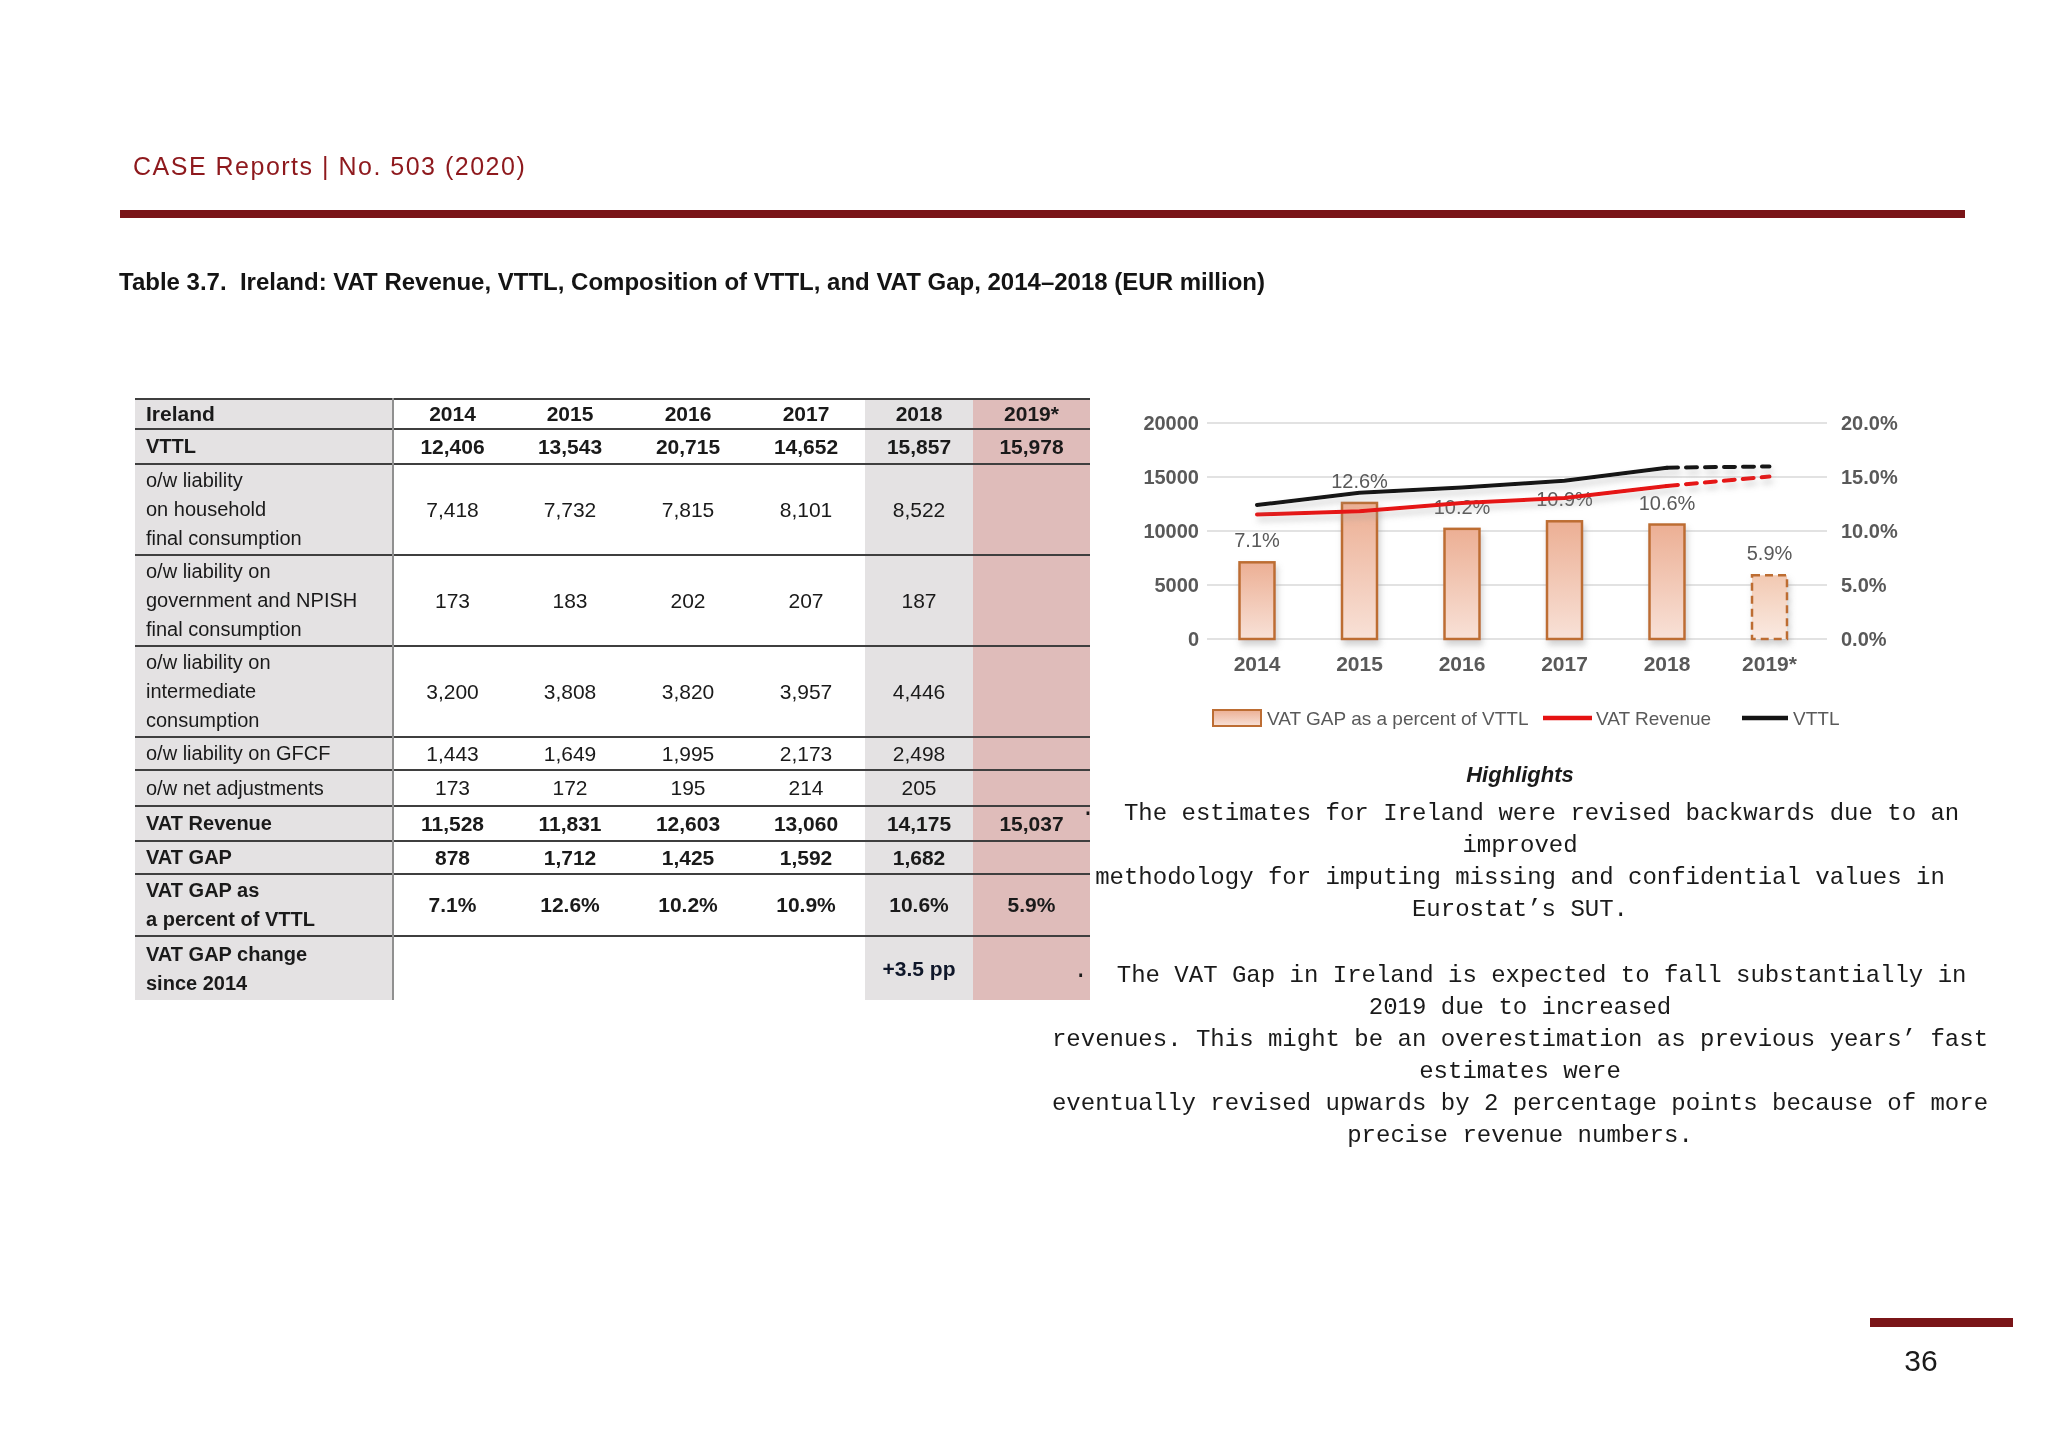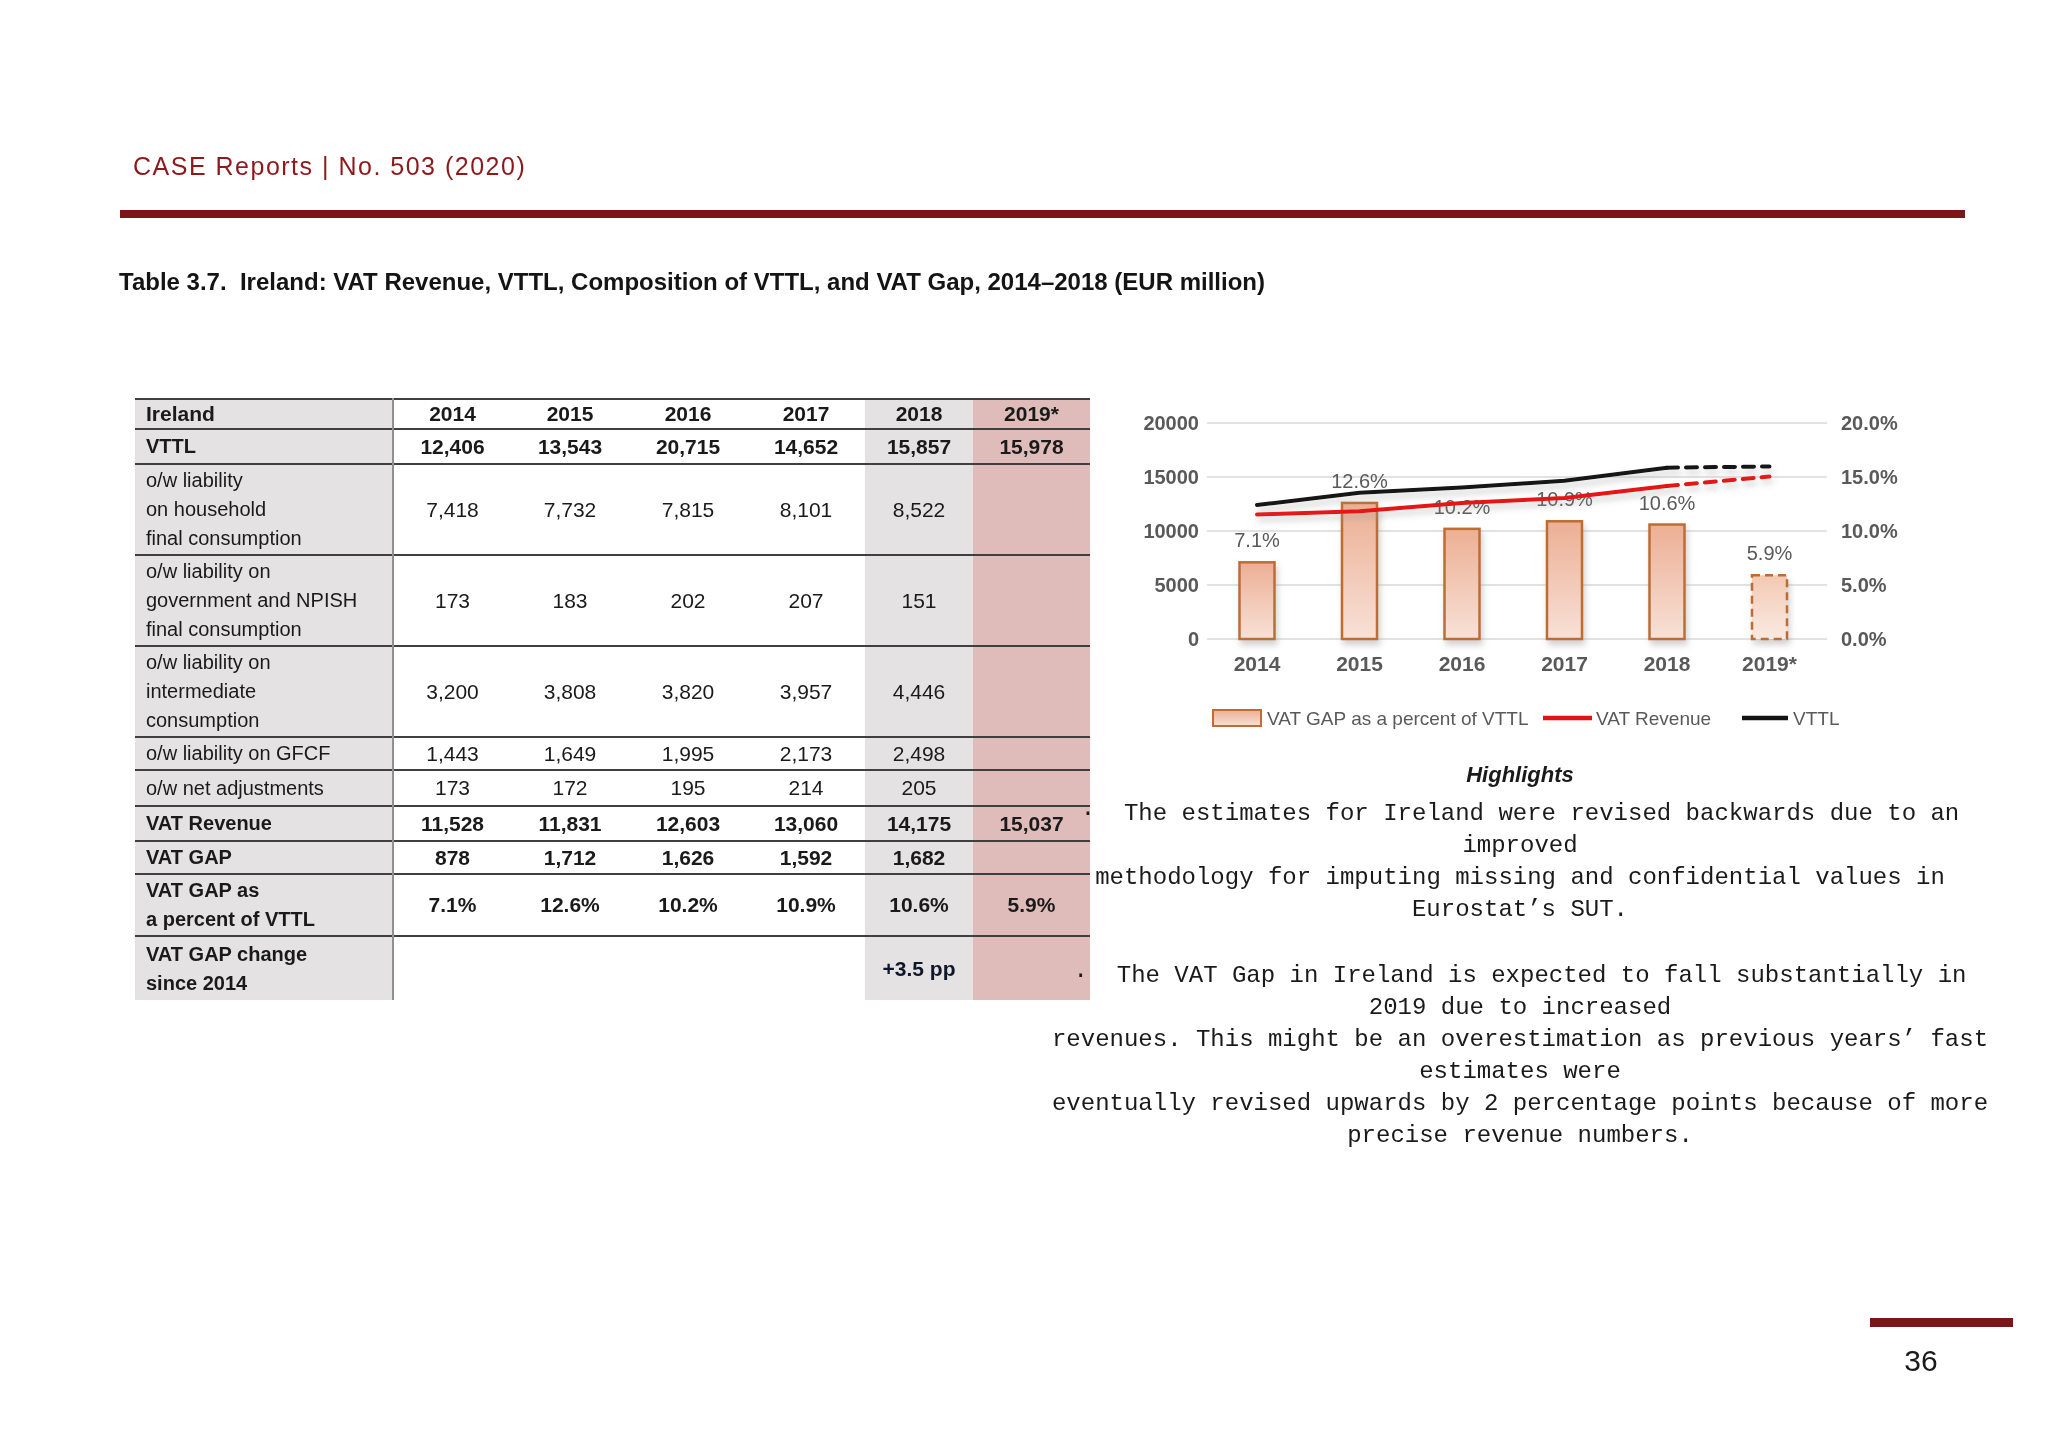--- a/index.html
+++ b/index.html
@@ -95,21 +95,21 @@
         <td class="c6"></td>
       </tr>
       <tr style="height: 87px;">
         <td class="c0 lbl">o/w liability on
 government and NPISH
 final consumption</td>
         <td class="c1">173</td>
         <td class="c2">183</td>
         <td class="c3">202</td>
         <td class="c4">207</td>
-        <td class="c5">151</td>
+        <td class="c5">187</td>
         <td class="c6"></td>
       </tr>
       <tr style="height: 88px;">
         <td class="c0 lbl">o/w liability on
 intermediate
 consumption</td>
         <td class="c1">3,200</td>
         <td class="c2">3,808</td>
         <td class="c3">3,820</td>
         <td class="c4">3,957</td>
@@ -140,21 +140,21 @@
         <td class="c2 b">11,831</td>
         <td class="c3 b">12,603</td>
         <td class="c4 b">13,060</td>
         <td class="c5 b">14,175</td>
         <td class="c6 b">15,037</td>
       </tr>
       <tr style="height: 24px;">
         <td class="c0 lbl b">VAT GAP</td>
         <td class="c1 b">878</td>
         <td class="c2 b">1,712</td>
-        <td class="c3 b">1,626</td>
+        <td class="c3 b">1,425</td>
         <td class="c4 b">1,592</td>
         <td class="c5 b">1,682</td>
         <td class="c6 b"></td>
       </tr>
       <tr style="height: 60px;">
         <td class="c0 lbl b">VAT GAP as
 a percent of VTTL</td>
         <td class="c1 b">7.1%</td>
         <td class="c2 b">12.6%</td>
         <td class="c3 b">10.2%</td>

